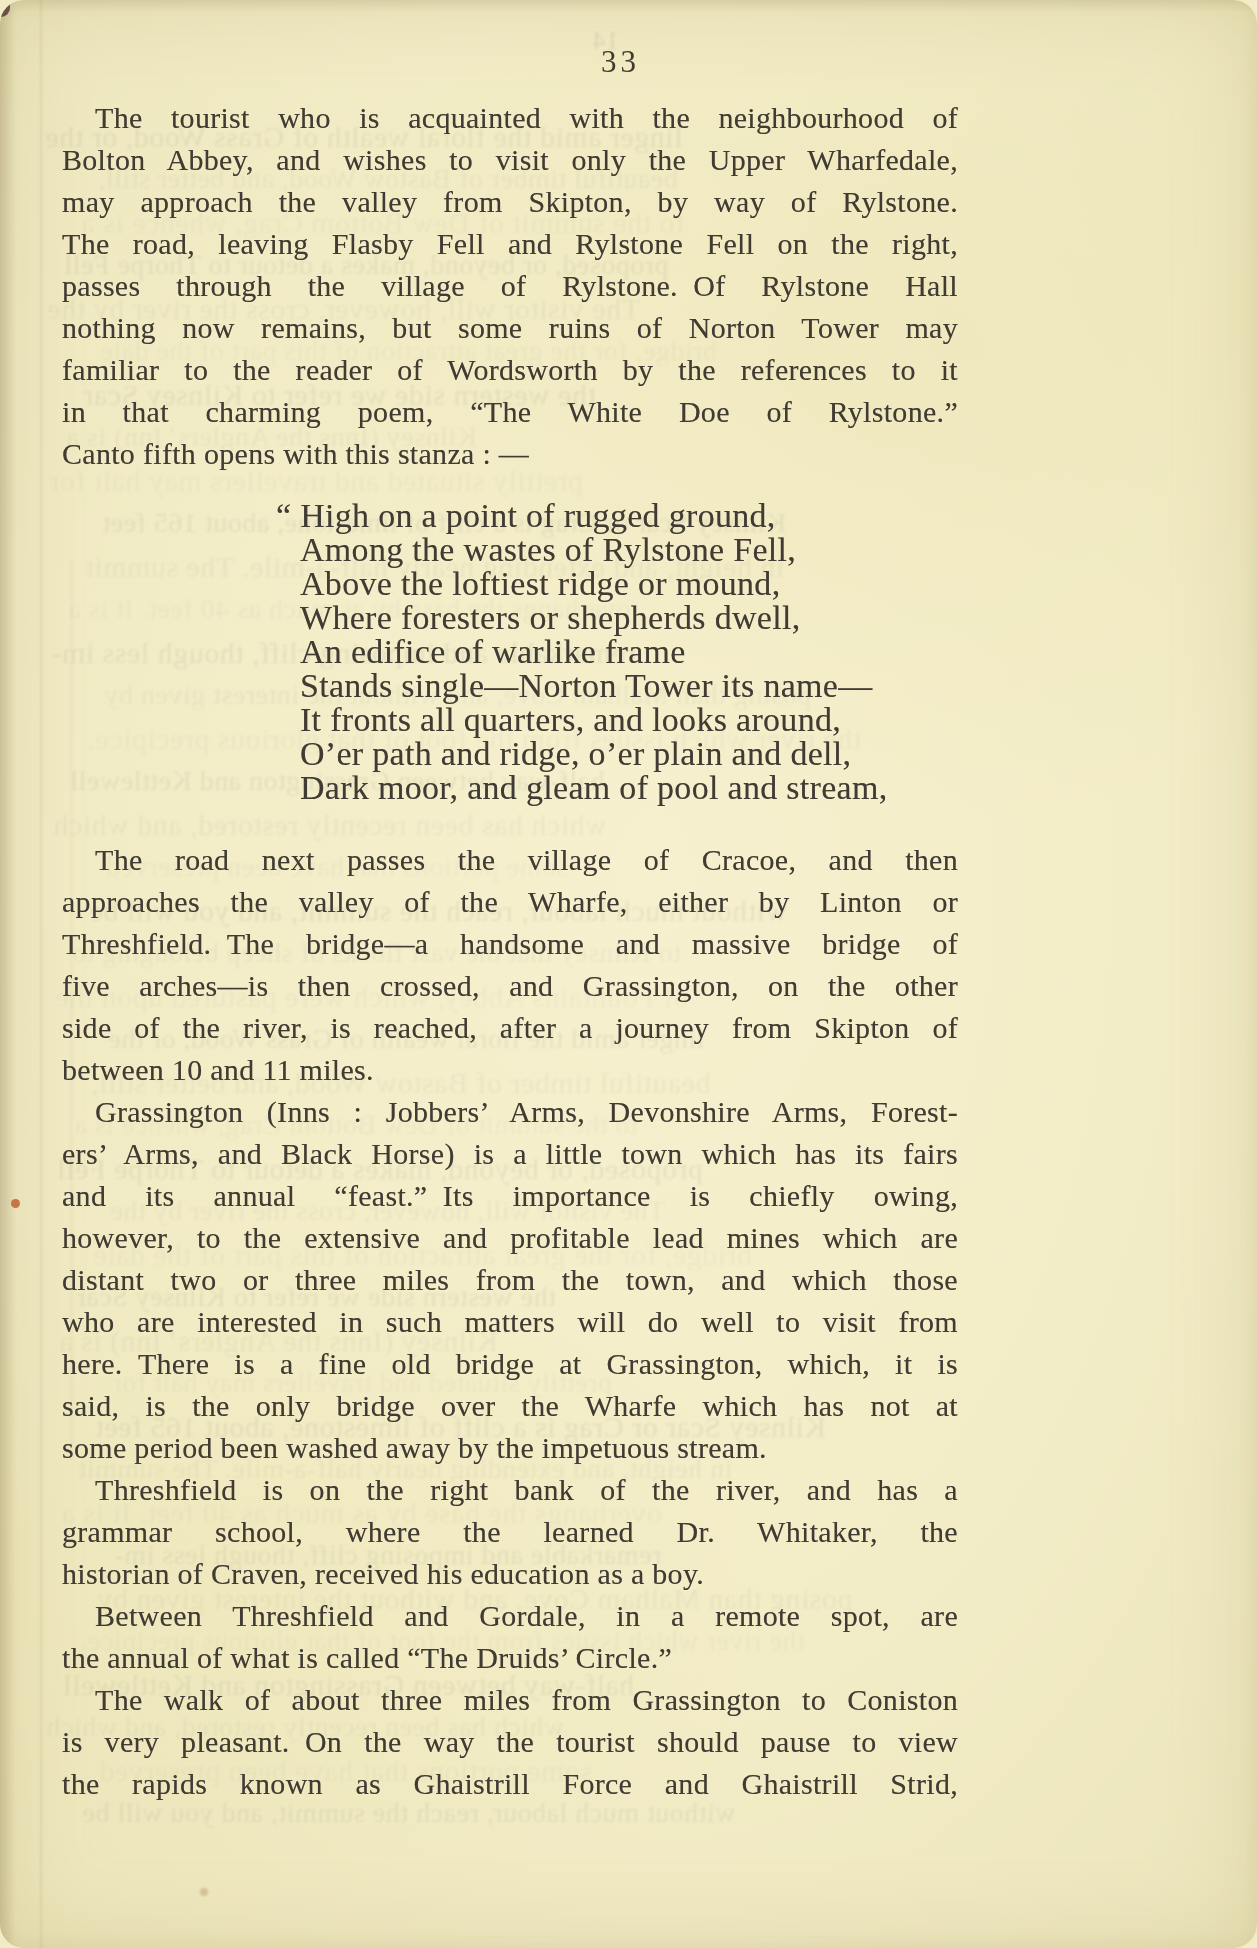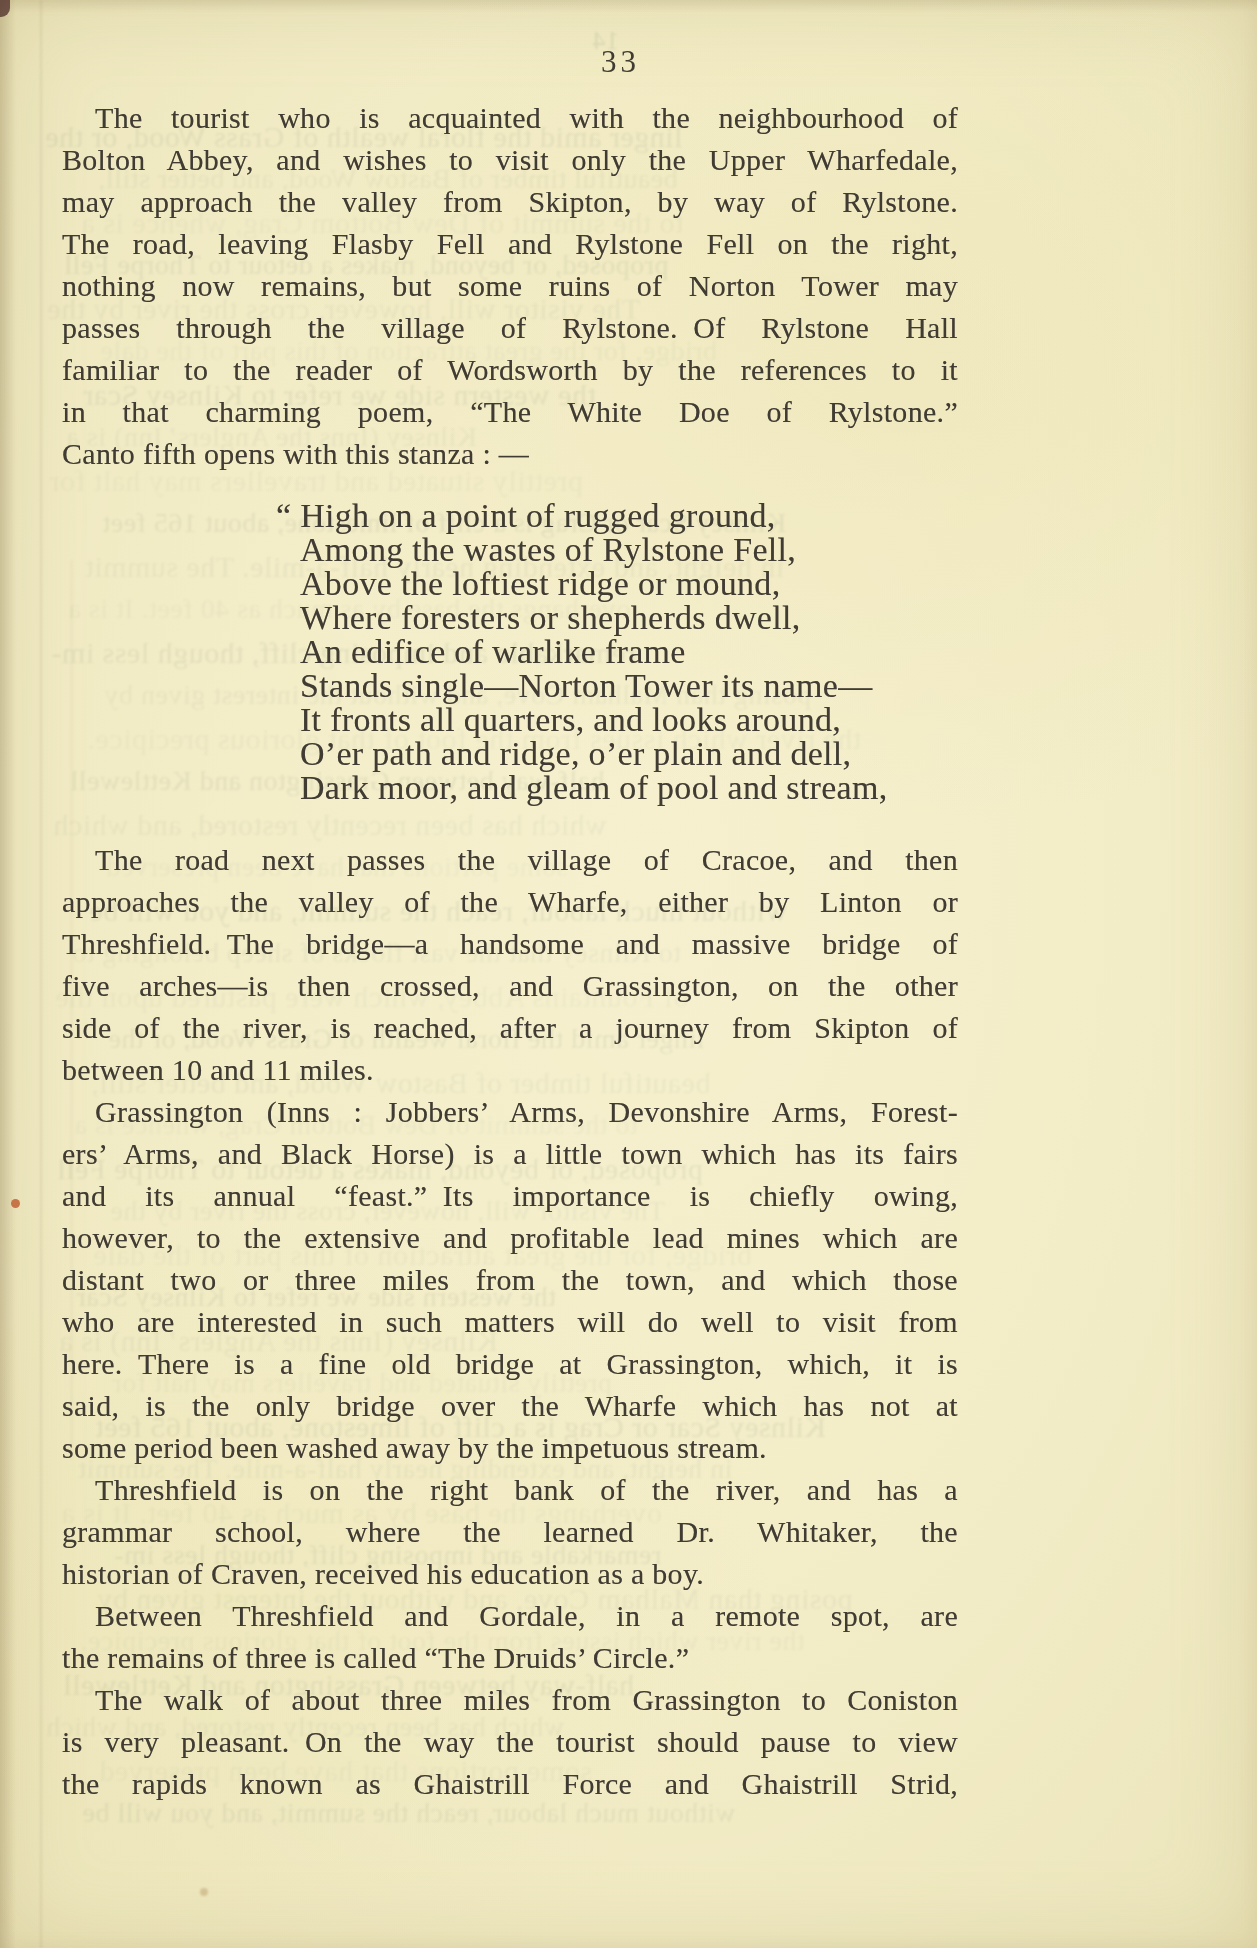--- a/index.html
+++ b/index.html
@@ -8,20 +8,21 @@
     font-family:"Liberation Serif","DejaVu Serif",serif;
     background:#f2ecc6;
   }
   .page{
     position:absolute;inset:0;overflow:hidden;
     background:
       radial-gradient(1100px 760px at 72% 18%, rgba(236,227,178,0.45), transparent 62%),
       radial-gradient(900px 700px at 18% 82%, rgba(238,229,180,0.35), transparent 60%),
       radial-gradient(ellipse at 52% 45%, #f6f0cf 0%, var(--paper,#f2ecc6) 58%, #ebe4ba 100%);
     box-shadow:inset 0 0 90px rgba(160,140,80,0.20), inset 0 0 18px rgba(150,130,75,0.12);
+    border-radius:24px;
   }
   .edge-shade-left{position:absolute;left:0;top:0;bottom:0;width:16px;
     background:linear-gradient(90deg, rgba(110,92,52,0.20), rgba(110,92,52,0));}
   .edge-shade-top{position:absolute;left:0;top:0;right:0;height:12px;
     background:linear-gradient(180deg, rgba(110,92,52,0.10), rgba(110,92,52,0));}
   .corner-patch{position:absolute;left:0;top:0;width:10px;height:17px;
     background:#4d2b28;opacity:.75;border-bottom-right-radius:9px;filter:blur(.5px);}
   .crease{position:absolute;background:rgba(125,110,70,0.12);filter:blur(1px);}
   .crease-a{left:40px;top:0;bottom:0;width:2px;}
   .crease-b{left:71px;top:560px;height:900px;width:1px;opacity:.8;}
@@ -104,22 +105,22 @@
   <div class="crease crease-b"></div>
 
   <div class="pagenum">33</div>
 
   <div class="content" id="content">
       <div class="para">
         <div class="line indent just">The tourist who is acquainted with the neighbourhood of</div>
         <div class="line just">Bolton Abbey, and wishes to visit only the Upper Wharfedale,</div>
         <div class="line just">may approach the valley from Skipton, by way of Rylstone.</div>
         <div class="line just">The road, leaving Flasby Fell and Rylstone Fell on the right,</div>
+        <div class="line just">passes through the village of Rylstone. Of Rylstone Hall</div>
         <div class="line just">nothing now remains, but some ruins of Norton Tower may</div>
-        <div class="line just">passes through the village of Rylstone. Of Rylstone Hall</div>
         <div class="line just">familiar to the reader of Wordsworth by the references to it</div>
         <div class="line just">in that charming poem, “The White Doe of Rylstone.”</div>
         <div class="line">Canto fifth opens with this stanza : —</div>
       </div>
       <div class="poem">
         <div class="poem-line first">“ High on a point of rugged ground,</div>
         <div class="poem-line">Among the wastes of Rylstone Fell,</div>
         <div class="poem-line">Above the loftiest ridge or mound,</div>
         <div class="poem-line">Where foresters or shepherds dwell,</div>
         <div class="poem-line">An edifice of warlike frame</div>
@@ -147,21 +148,21 @@
         <div class="line just">said, is the only bridge over the Wharfe which has not at</div>
         <div class="line">some period been washed away by the impetuous stream.</div>
       </div>
       <div class="para">
         <div class="line indent just">Threshfield is on the right bank of the river, and has a</div>
         <div class="line just">grammar school, where the learned Dr. Whitaker, the</div>
         <div class="line">historian of Craven, received his education as a boy.</div>
       </div>
       <div class="para">
         <div class="line indent just">Between Threshfield and Gordale, in a remote spot, are</div>
-        <div class="line">the remains of three is called “The Druids’ Circle.”</div>
+        <div class="line">the annual of what is called “The Druids’ Circle.”</div>
       </div>
       <div class="para">
         <div class="line indent just">The walk of about three miles from Grassington to Coniston</div>
         <div class="line just">is very pleasant. On the way the tourist should pause to view</div>
         <div class="line just">the rapids known as Ghaistrill Force and Ghaistrill Strid,</div>
       </div>
     </div>
 
   <div class="dot-red"></div>
   <div class="dot-faint"></div>

